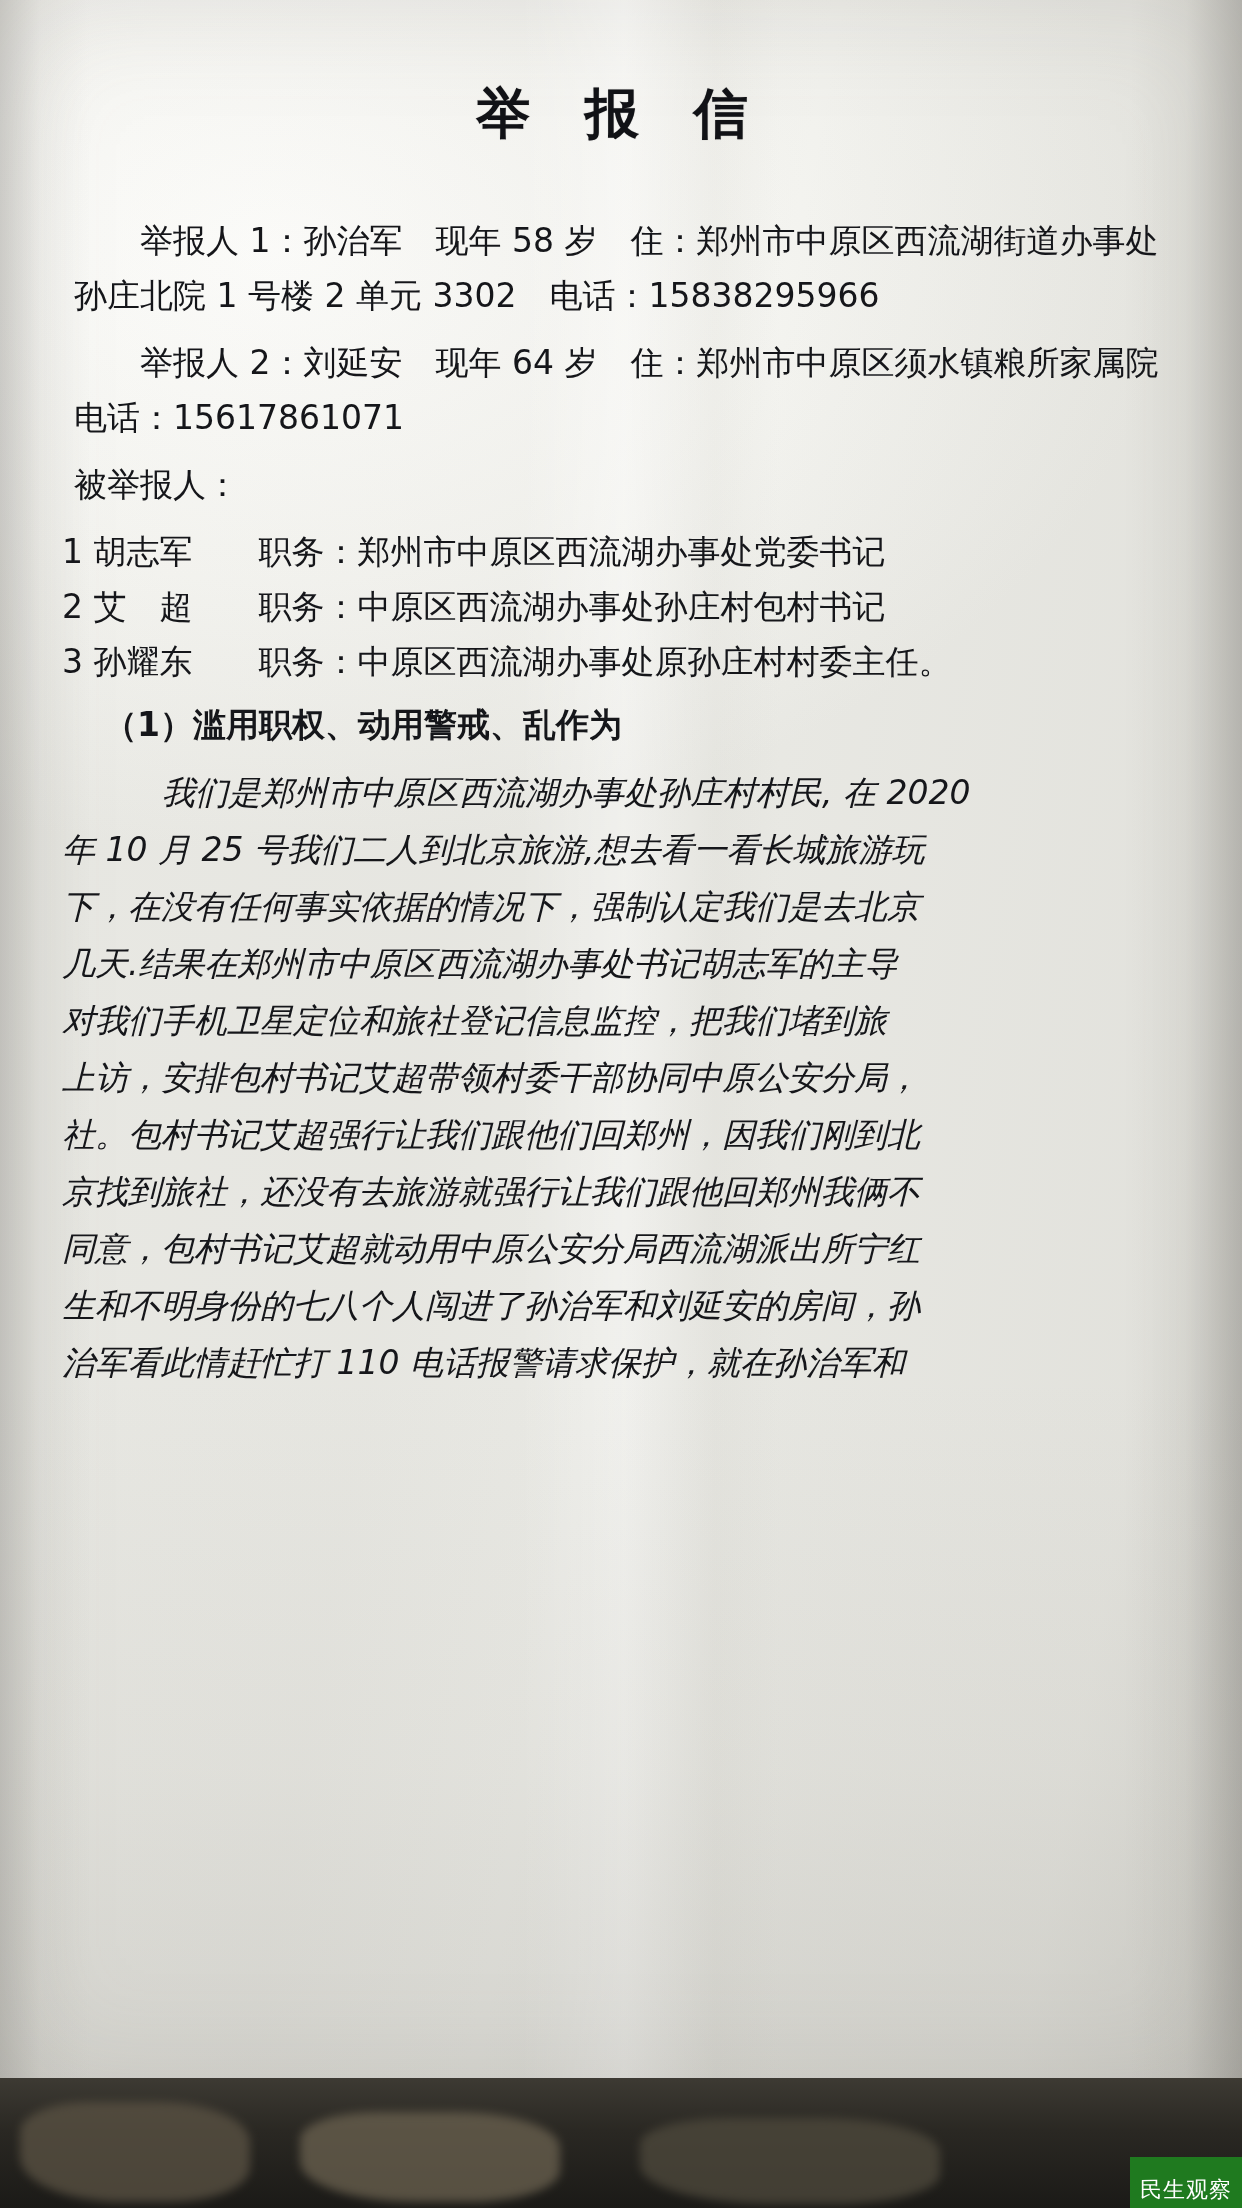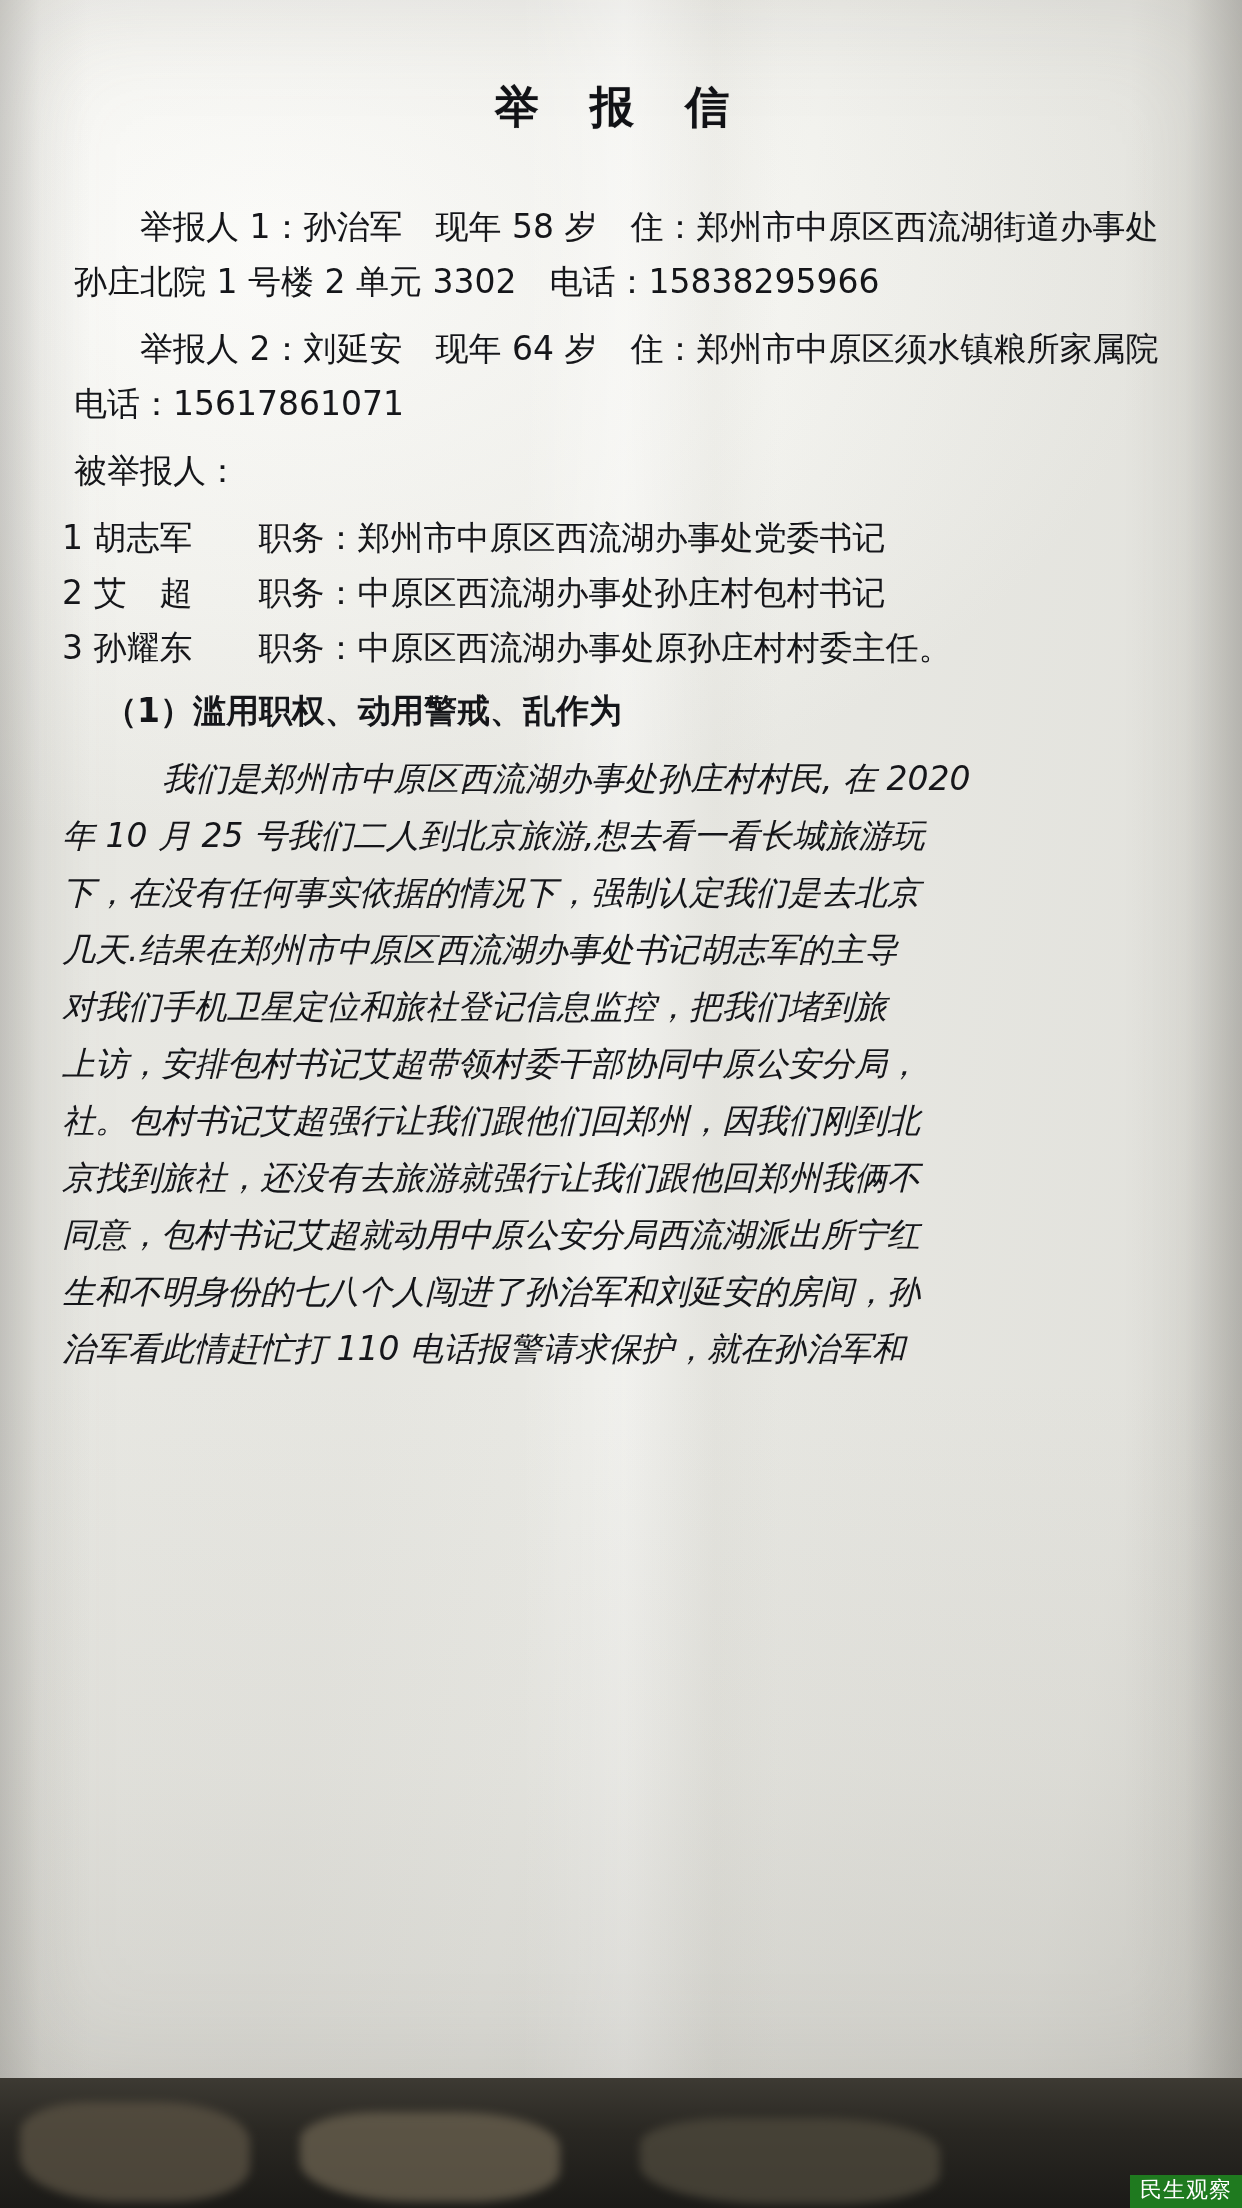--- a/index.html
+++ b/index.html
@@ -70,21 +70,21 @@
   .doc {
     position: absolute;
     left: 0; top: 0;
     width: 1242px;
     color: #16171a;
   }
   .doc-title {
     text-align: center;
     font-family: "DejaVu Sans", sans-serif;
     font-weight: bold;
-    font-size: 44px;
+    font-size: 54px;
     letter-spacing: 18px;
     margin-top: 78px;
     color: #111216;
     text-shadow: 0 0 1px rgba(0,0,0,0.35);
   }
   .body-block {
     margin-top: 62px;
     padding: 0 58px 0 62px;
     font-family: "DejaVu Sans", sans-serif;
     font-size: 33px;
@@ -119,21 +119,21 @@
   
   #watermark {
     position: absolute;
     right: 0;
     bottom: 0;
     background: #1f7a1f;
     color: #ffffff;
     font-family: "DejaVu Sans", sans-serif;
     font-size: 22px;
     letter-spacing: 1px;
-    padding: 4px 10px 7px 10px;
+    padding: 22px 10px 7px 10px;
     line-height: 1;
   }
 </style>
 </head>
 <body>
 
 <div id="page">
 
   <div id="paper">
     <div class="shade s1"></div>

